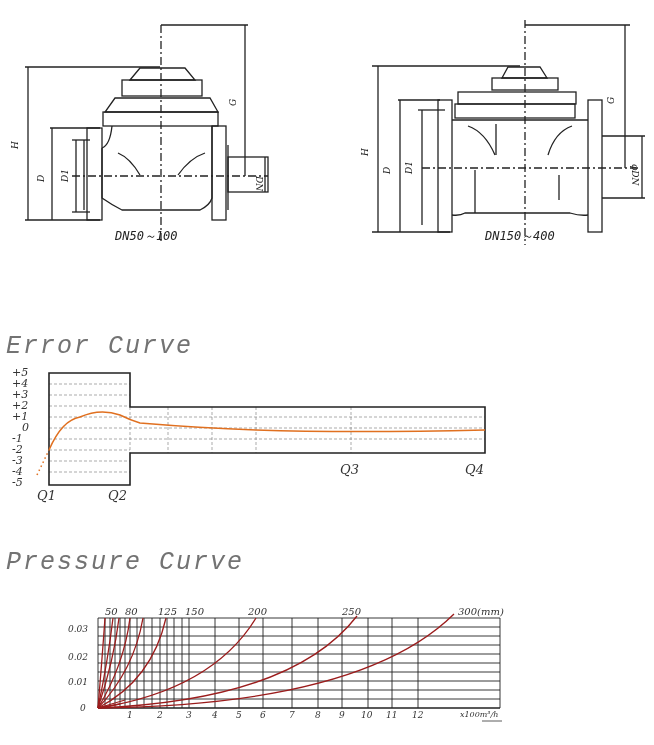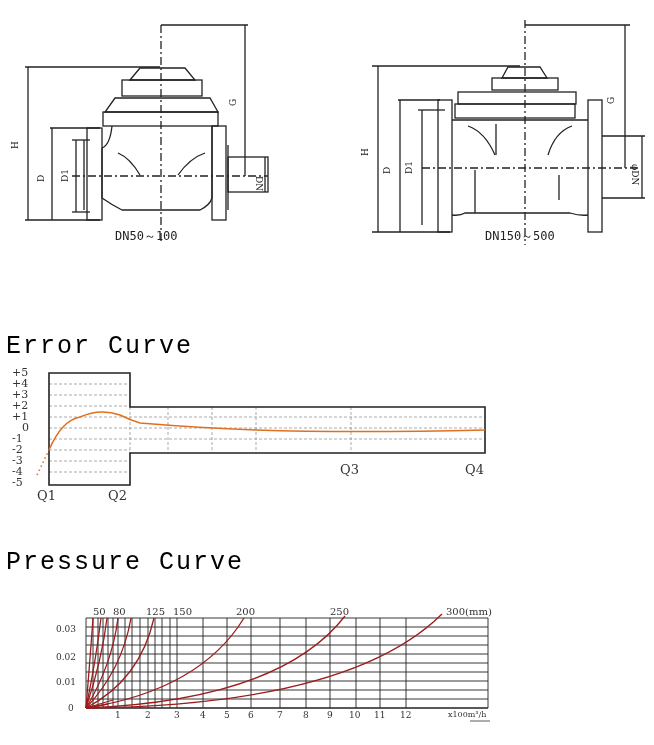--- a/index.html
+++ b/index.html
@@ -1,18 +1,18 @@
 <!DOCTYPE html>
 <html><head>
 <meta charset="utf-8">
 <style>
   html,body{margin:0;padding:0;background:#fff;}
   body{width:654px;height:745px;position:relative;overflow:hidden;font-family:"DejaVu Serif",serif;color:#222;}
-  .abs{position:absolute;}
-  .title{font-family:"Liberation Mono","DejaVu Sans Mono",monospace;font-size:25px;letter-spacing:2px;color:#000000;}
+  .abs{position:absolute;font-style:italic;}
+  .title{font-family:"Liberation Mono","DejaVu Sans Mono",monospace;font-size:25px;letter-spacing:2px;color:#737373;}
   .cap{font-family:"DejaVu Sans Mono",monospace;font-size:12px;color:#222;}
   svg text{font-family:"DejaVu Serif",serif;}
 </style>
 </head>
 <body>
 
 <div class="abs" style="left:0;top:0;width:330px;height:250px;">
   <svg width="330" height="250" viewBox="0 0 330 250">
     <g stroke="#222" fill="none" stroke-width="1.3">
 
@@ -100,21 +100,21 @@
       <line x1="82" y1="168" x2="300" y2="168" stroke-dasharray="8,3,2,3"></line>
     </g>
     <g fill="#222" font-size="9" font-family="DejaVu Sans Mono, monospace">
       <text x="24" y="152" transform="rotate(-90 28 152)">H</text>
       <text x="46" y="170" transform="rotate(-90 50 170)">D</text>
       <text x="68" y="170" transform="rotate(-90 72 170)">D1</text>
       <text x="270" y="100" transform="rotate(-90 274 100)">G</text>
       <text x="288" y="168" transform="rotate(90 292 168)">φDN</text>
     </g>
   </svg>
-  <div class="abs cap" style="left:145px;top:228px;">DN150～500</div>
+  <div class="abs cap" style="left:145px;top:228px;">DN150～400</div>
 </div>
 
 <div class="abs title" style="left:6px;top:332px;">Error Curve</div>
 
 <div class="abs" style="left:0;top:362px;width:500px;height:150px;">
   <svg width="500" height="150" viewBox="0 362 500 150">
 
     <g font-size="11" fill="#333">
       <text x="12" y="376">+5</text>
       <text x="12" y="387">+4</text>
@@ -155,21 +155,21 @@
       <text x="37" y="500">Q1</text>
       <text x="108" y="500">Q2</text>
       <text x="340" y="474">Q3</text>
       <text x="465" y="474">Q4</text>
     </g>
   </svg>
 </div>
 
 <div class="abs title" style="left:6px;top:548px;">Pressure Curve</div>
 
-<div class="abs" style="left:0;top:600px;width:539px;height:130px;text-align:right;">
+<div class="abs" style="left:12px;top:600px;width:539px;height:130px;text-align:right;">
   <svg width="654" height="130" viewBox="0 600 654 130">
 
     <g stroke="#222" stroke-width="0.9">
       <line x1="86" y1="618" x2="488" y2="618"></line>
       <line x1="86" y1="627" x2="488" y2="627"></line>
       <line x1="86" y1="636" x2="488" y2="636"></line>
       <line x1="86" y1="645" x2="488" y2="645"></line>
       <line x1="86" y1="654" x2="488" y2="654"></line>
       <line x1="86" y1="663" x2="488" y2="663"></line>
       <line x1="86" y1="672" x2="488" y2="672"></line>

